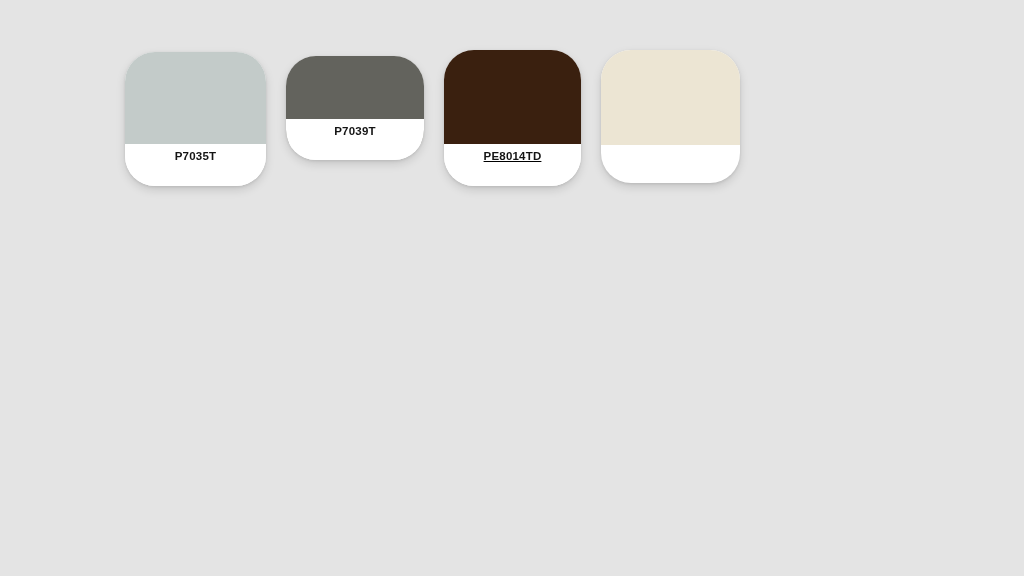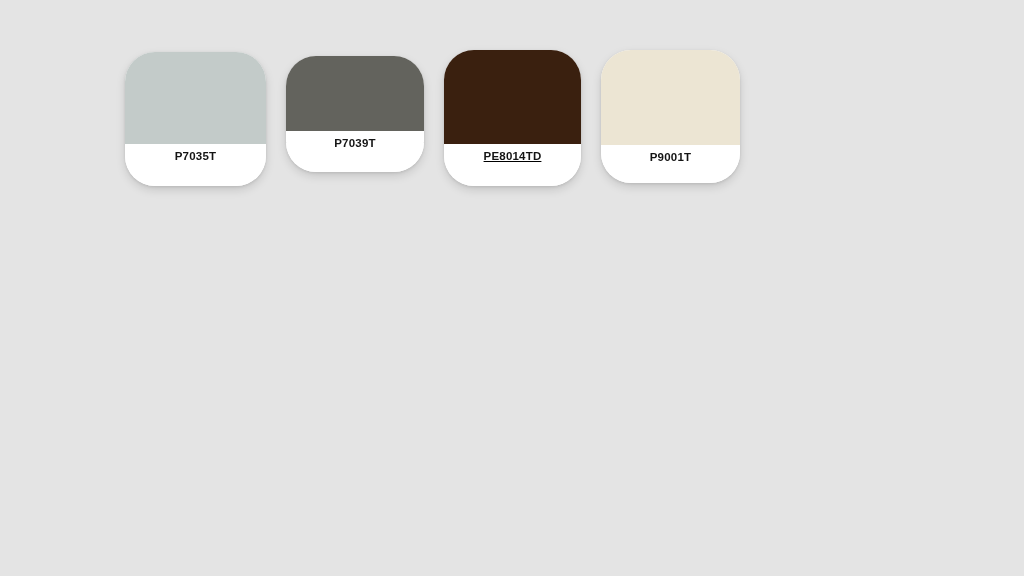--- a/index.html
+++ b/index.html
@@ -68,31 +68,28 @@
 </head>
 <body style="background: rgb(228, 228, 228);">
 
 <div id="swatch-grid">
     <div class="swatch-card" style="left: 125px; top: 52px; width: 141px; height: 134px; background: rgb(255, 255, 255);">
       <div class="swatch-color" style="height: 92px; background: rgb(195, 203, 201);"></div>
       <div class="swatch-label-band" style="height: 42px; background: rgb(255, 255, 255);">
         <span class="swatch-label" style="color: rgb(20, 20, 20);">P7035T</span>
       </div>
     </div>
-    <div class="swatch-card" style="left: 286px; top: 56px; width: 138px; height: 116px; background: rgb(255, 255, 255);">
+    <div class="swatch-card" style="left: 286px; top: 56px; width: 138px; height: 104px; background: rgb(255, 255, 255);">
       <div class="swatch-color" style="height: 87px; background: rgb(99, 99, 93);"></div>
       <div class="swatch-label-band" style="height: 41px; background: rgb(255, 255, 255);">
         <span class="swatch-label" style="color: rgb(20, 20, 20);">P7039T</span>
       </div>
     </div>
     <div class="swatch-card" style="left: 444px; top: 50px; width: 137px; height: 136px; background: rgb(255, 255, 255);">
       <div class="swatch-color" style="height: 94px; background: rgb(58, 32, 15);"></div>
       <div class="swatch-label-band" style="height: 42px; background: rgb(255, 255, 255); text-decoration: underline;">
         <span class="swatch-label" style="color: rgb(20, 20, 20);">PE8014TD</span>
       </div>
     </div>
     <div class="swatch-card" style="left: 601px; top: 50px; width: 139px; height: 133px; background: rgb(255, 255, 255);">
       <div class="swatch-color" style="height: 95px; background: rgb(236, 229, 211);"></div>
-      <div class="swatch-label-band" style="height: 38px; background: rgb(255, 255, 255);">
-        <span class="swatch-label" style="color: rgb(20, 20, 20);">P9001T</span>
-      </div>
     </div>
   </div>
 
 </body></html>

